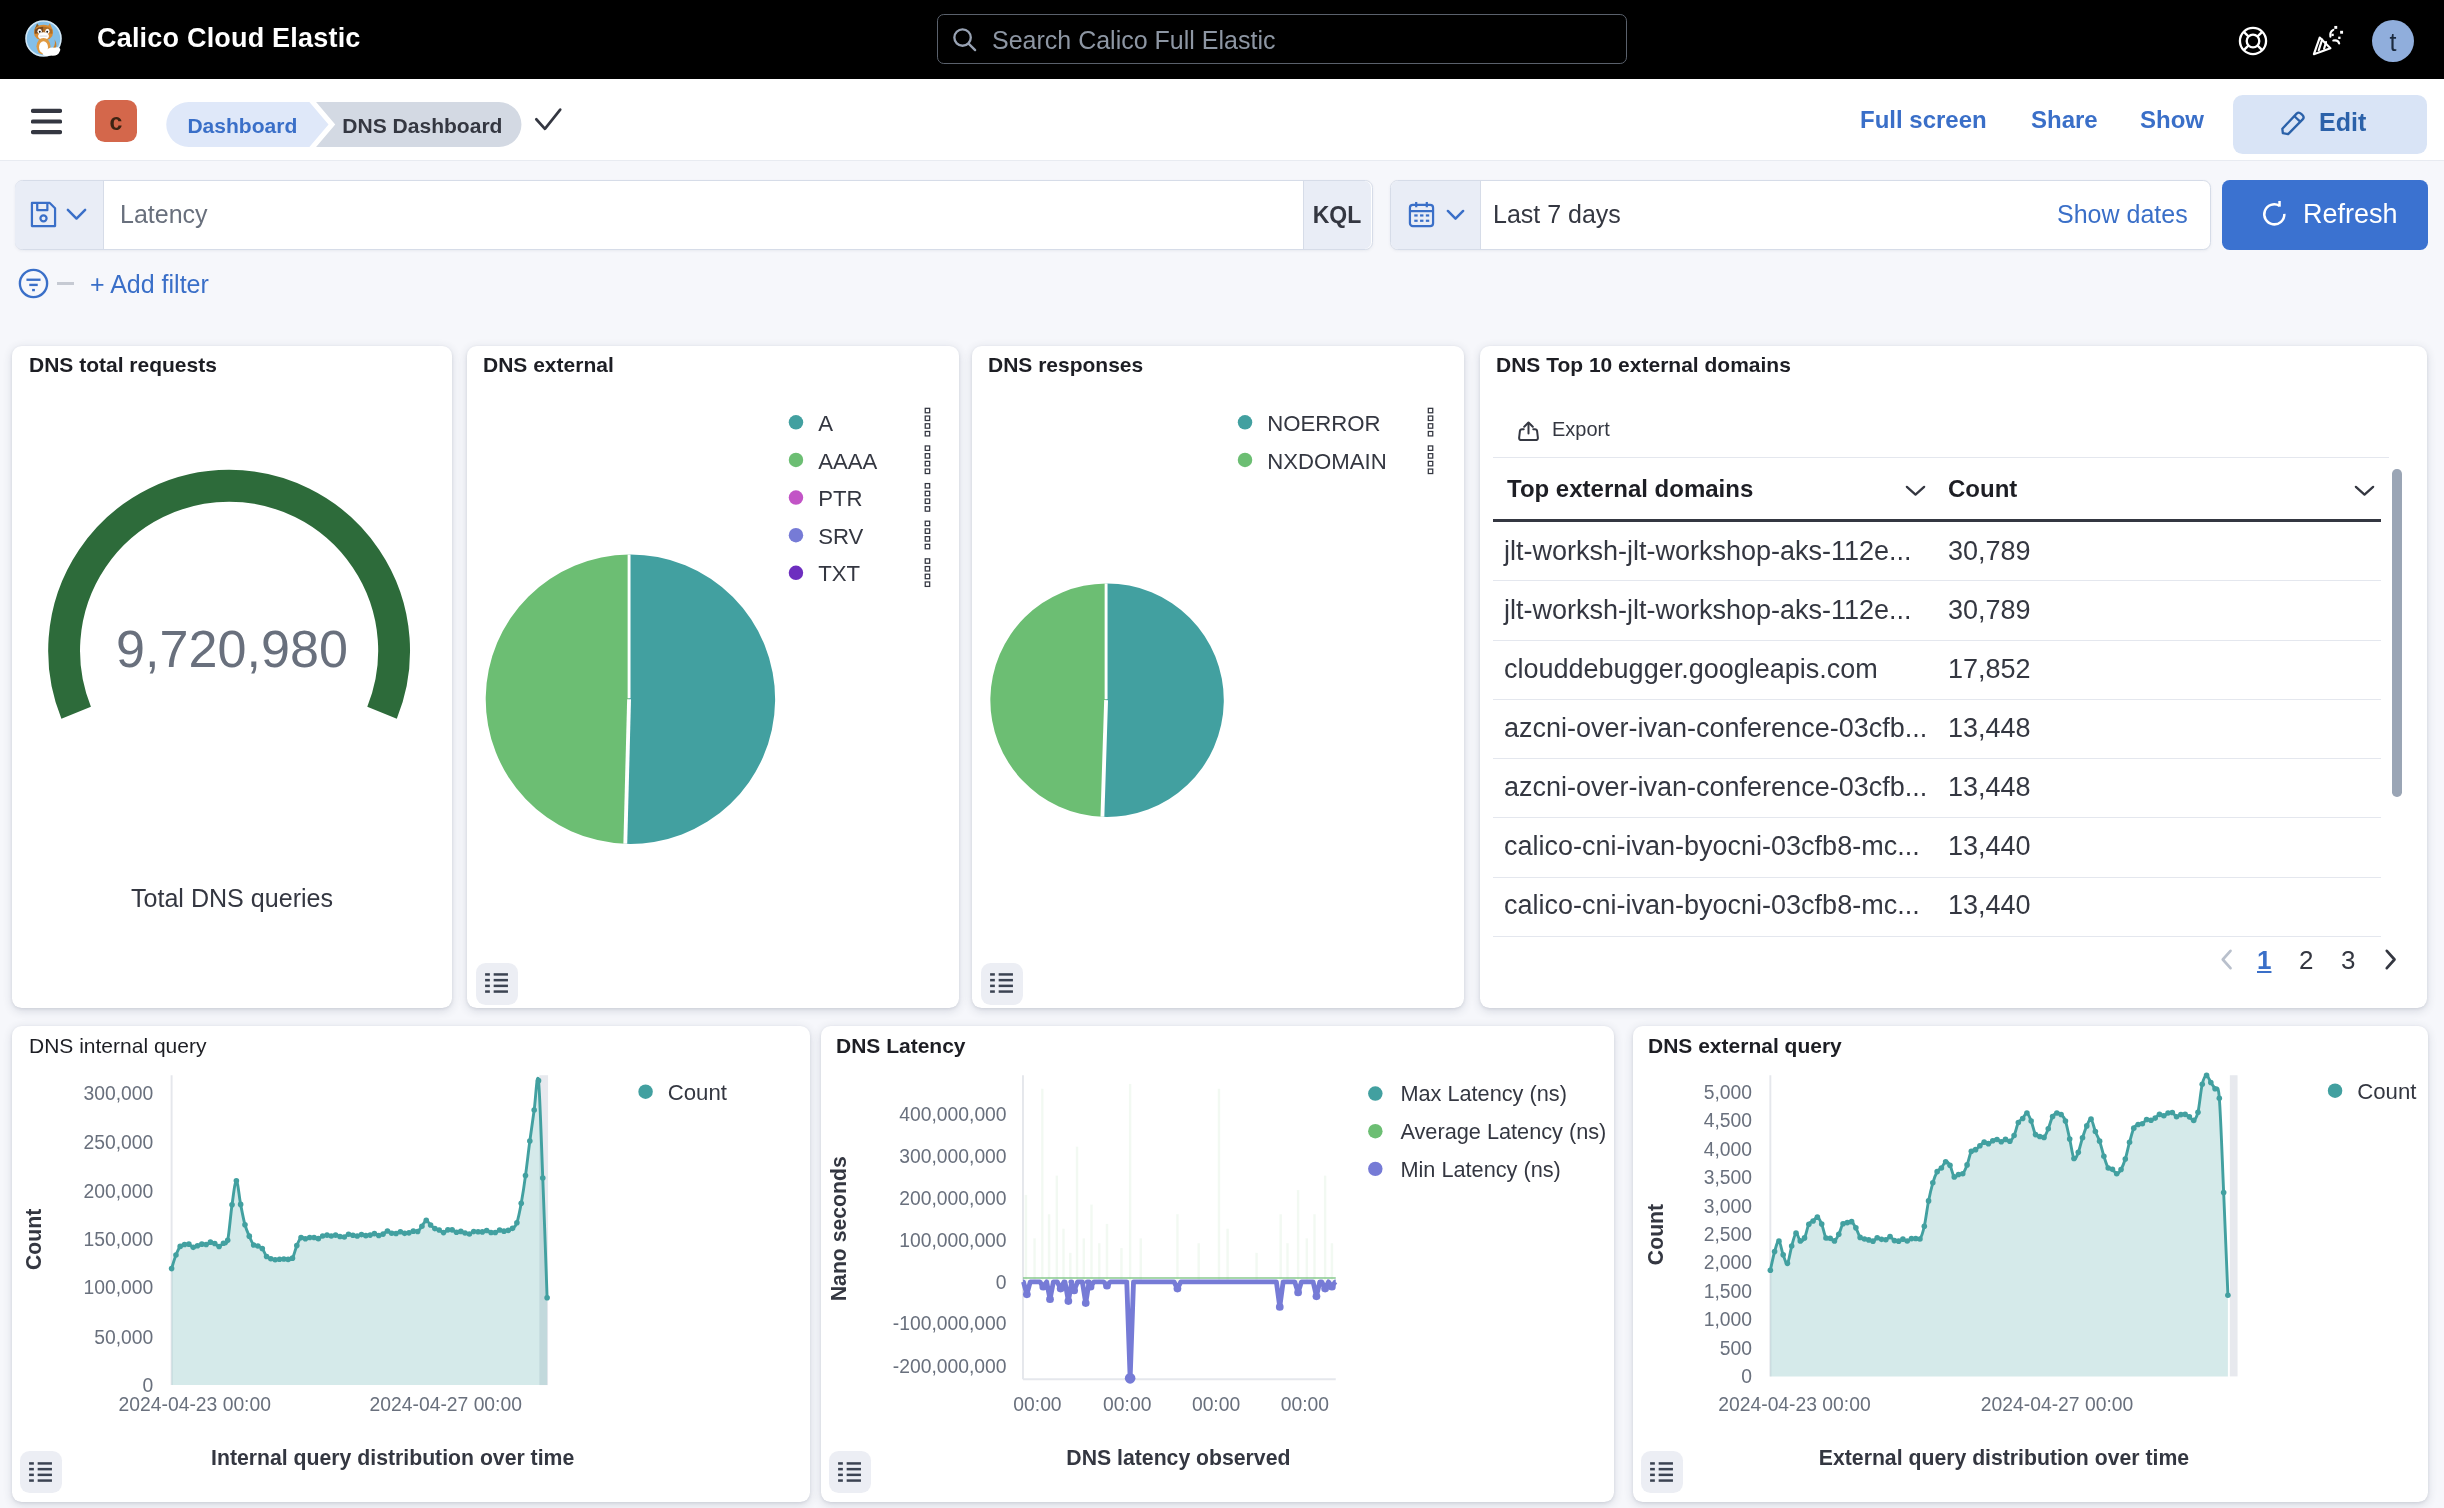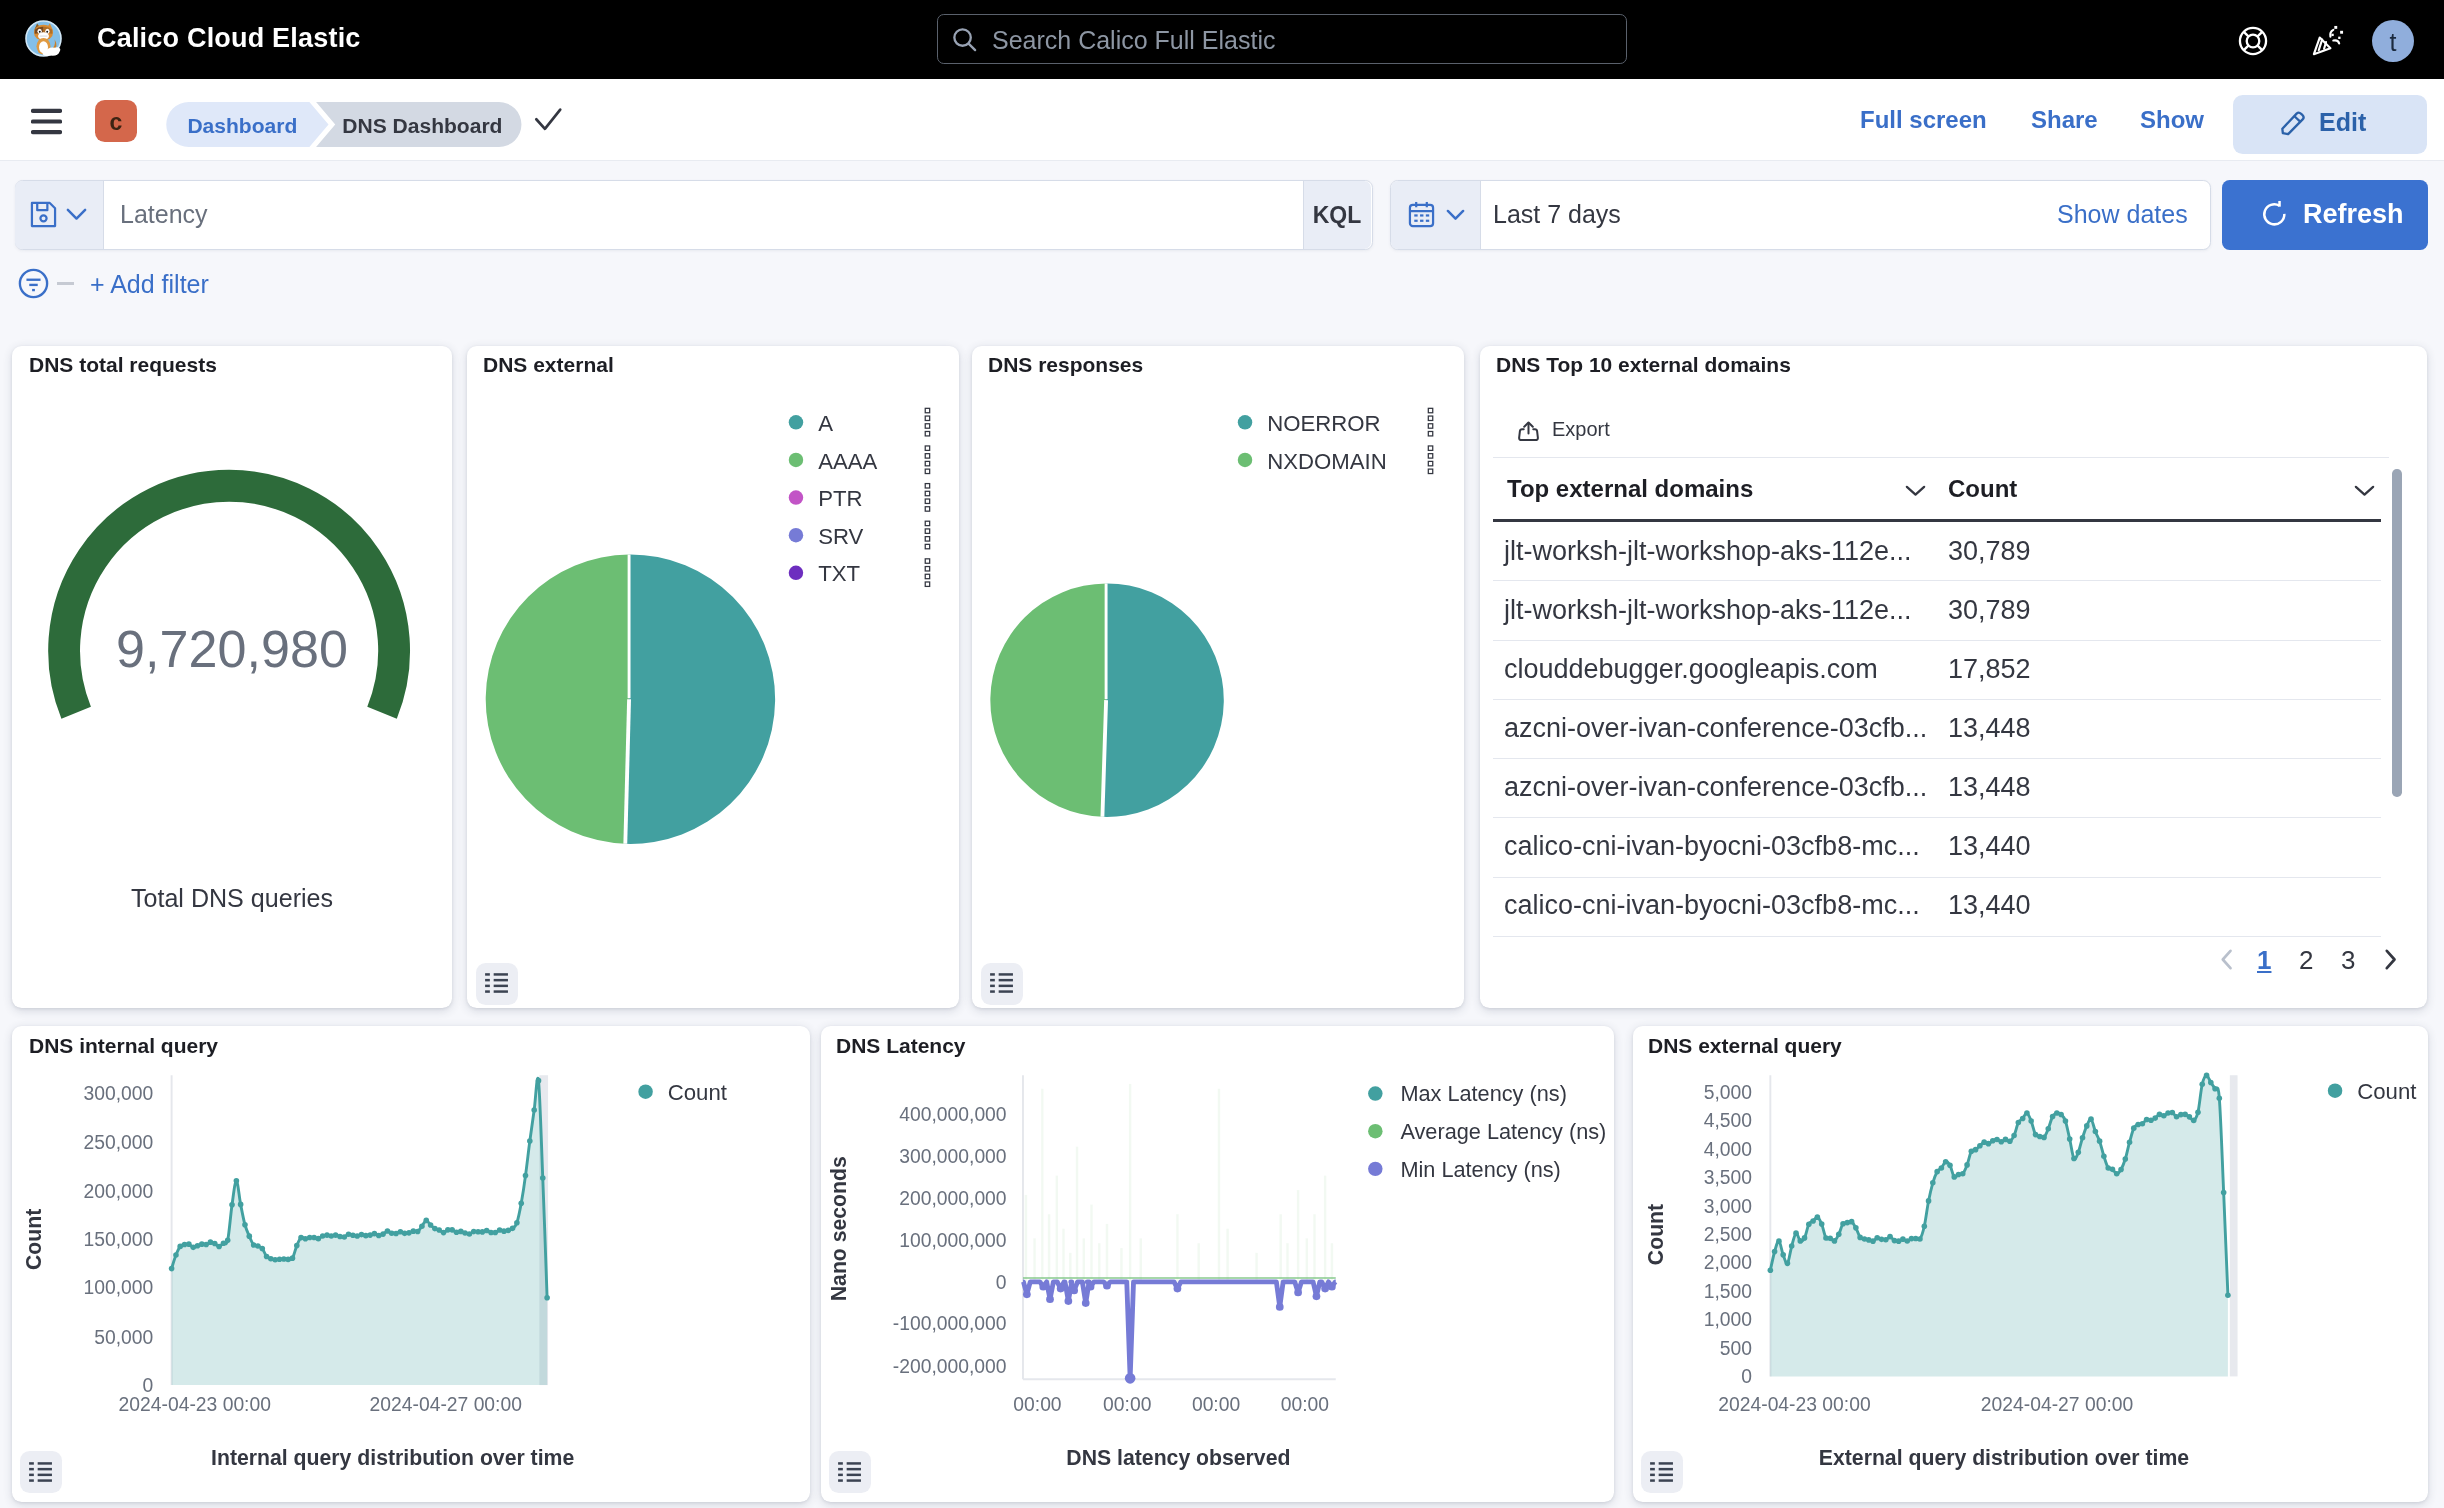--- a/index.html
+++ b/index.html
@@ -13,21 +13,21 @@
 <div class="abs" style="left:467px;top:346px;width:492px;height:662px;background:#fff;border-radius:9.7px;box-shadow:0 2.9px 9.7px rgba(52,62,89,.16),0 1px 2.9px rgba(52,62,89,.10)"></div>
 <div class="abs" style="left:972px;top:346px;width:492px;height:662px;background:#fff;border-radius:9.7px;box-shadow:0 2.9px 9.7px rgba(52,62,89,.16),0 1px 2.9px rgba(52,62,89,.10)"></div>
 <div class="abs" style="left:1480px;top:346px;width:947px;height:662px;background:#fff;border-radius:9.7px;box-shadow:0 2.9px 9.7px rgba(52,62,89,.16),0 1px 2.9px rgba(52,62,89,.10)"></div>
 <div class="abs" style="left:11.6px;top:1026px;width:798px;height:476px;background:#fff;border-radius:9.7px;box-shadow:0 2.9px 9.7px rgba(52,62,89,.16),0 1px 2.9px rgba(52,62,89,.10)"></div>
 <div class="abs" style="left:821px;top:1026px;width:793px;height:476px;background:#fff;border-radius:9.7px;box-shadow:0 2.9px 9.7px rgba(52,62,89,.16),0 1px 2.9px rgba(52,62,89,.10)"></div>
 <div class="abs" style="left:1633px;top:1026px;width:795px;height:476px;background:#fff;border-radius:9.7px;box-shadow:0 2.9px 9.7px rgba(52,62,89,.16),0 1px 2.9px rgba(52,62,89,.10)"></div>
 <div class="abs" style="left:29px;top:353px;font-size:21px;font-weight:bold;color:#1d1e24">DNS total requests</div>
 <div class="abs" style="left:483px;top:353px;font-size:21px;font-weight:bold;color:#1d1e24">DNS external</div>
 <div class="abs" style="left:988px;top:353px;font-size:21px;font-weight:bold;color:#1d1e24">DNS responses</div>
 <div class="abs" style="left:1496px;top:353px;font-size:21px;font-weight:bold;color:#1d1e24">DNS Top 10 external domains</div>
-<div class="abs" style="left:29px;top:1034px;font-size:21px;font-weight:bold;color:#1d1e24">DNS internal query</div>
+<div class="abs" style="left:29px;top:1034px;font-size:21px;font-weight:normal;color:#1d1e24">DNS internal query</div>
 <div class="abs" style="left:836px;top:1034px;font-size:21px;font-weight:bold;color:#1d1e24">DNS Latency</div>
 <div class="abs" style="left:1648px;top:1034px;font-size:21px;font-weight:bold;color:#1d1e24">DNS external query</div>
 
 <svg class="abs" style="left:11.6px;top:346px" width="440" height="662" viewBox="12 358 456 686">
   <path d="M 78.5 738 A 171 171 0 1 1 395.5 738" fill="none" stroke="#2d6b3a" stroke-width="33"></path>
   <text x="240" y="691" text-anchor="middle" font-size="54" fill="#69707d">9,720,980</text>
   <text x="240" y="939" text-anchor="middle" font-size="26" fill="#343741">Total DNS queries</text>
 </svg>
 
 <svg class="abs" style="left:467px;top:346px" width="492" height="662" viewBox="484 358 510 686">
@@ -636,21 +636,21 @@
     <path d="M3 3 L11 11 L19 3" fill="none" stroke="#3a6fc8" stroke-width="2.6" stroke-linecap="round" stroke-linejoin="round"></path>
   </svg>
 <div class="abs" style="left:1493px;top:200px;font-size:25px;color:#343741">Last 7 days</div>
 <div class="abs" style="left:2057px;top:200px;font-size:25px;color:#3a6fc8">Show dates</div>
 
 <div class="abs" style="left:2222px;top:180px;width:206px;height:70px;background:#3b72d0;border-radius:7.7px"></div>
 <svg class="abs" style="left:2260px;top:200px" width="29" height="29" viewBox="0 0 30 30">
   <path d="M20.2 5.9 A10.4 10.4 0 1 0 25.2 14.4" fill="none" stroke="#fff" stroke-width="2.6"></path>
   <path d="M20.2 6.9 L20.2 1.0" stroke="#fff" stroke-width="2.6" fill="none"></path>
 </svg>
-<div class="abs" style="left:2303px;top:199px;font-size:27px;font-weight:bold;color:#fff">Refresh</div>
+<div class="abs" style="left:2303px;top:199px;font-size:27px;font-weight:normal;color:#fff">Refresh</div>
 
 <svg class="abs" style="left:18.3px;top:268px" width="31" height="31" viewBox="0 0 33 33">
   <g fill="none" stroke="#3a6fc8" stroke-width="2.5">
     <circle cx="16.5" cy="16.5" r="14.5"></circle>
     <line x1="9" y1="12.5" x2="24" y2="12.5"></line>
     <line x1="12" y1="18" x2="21" y2="18"></line>
     <line x1="15" y1="23.5" x2="18" y2="23.5"></line>
   </g>
 </svg>
 <div class="abs" style="left:57px;top:282px;width:17.4px;height:2.9px;background:#c6cad3"></div>

